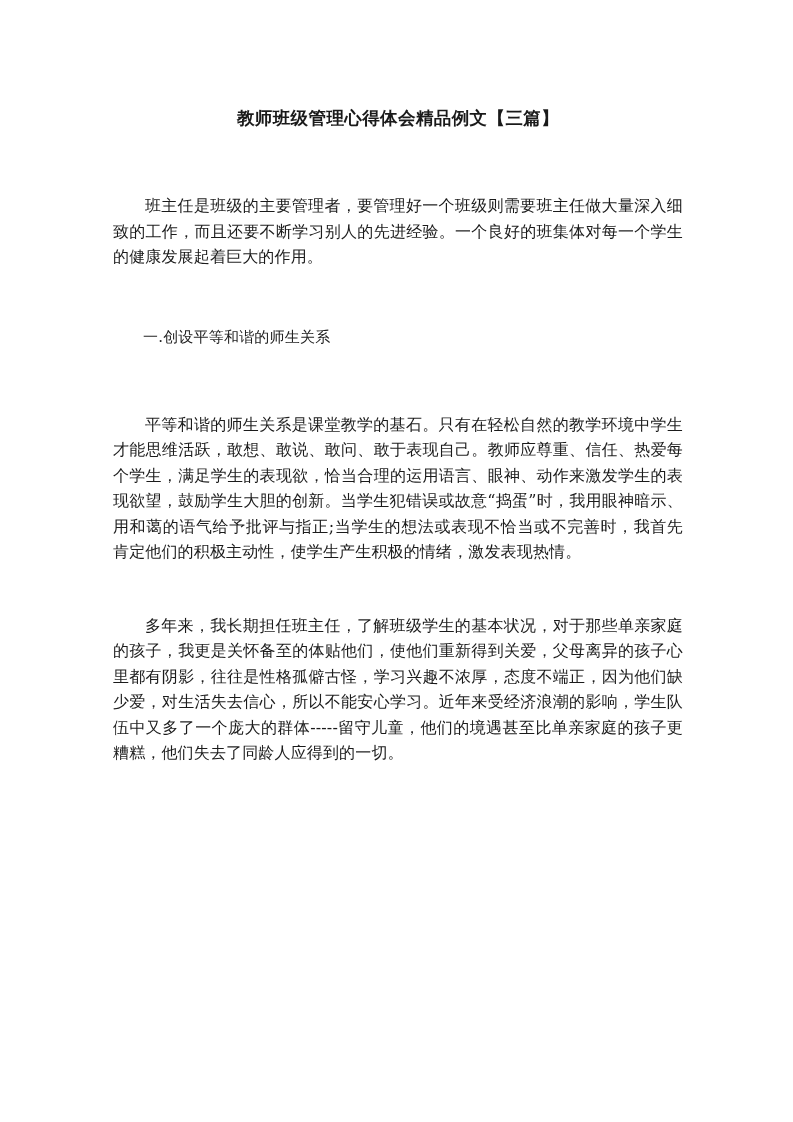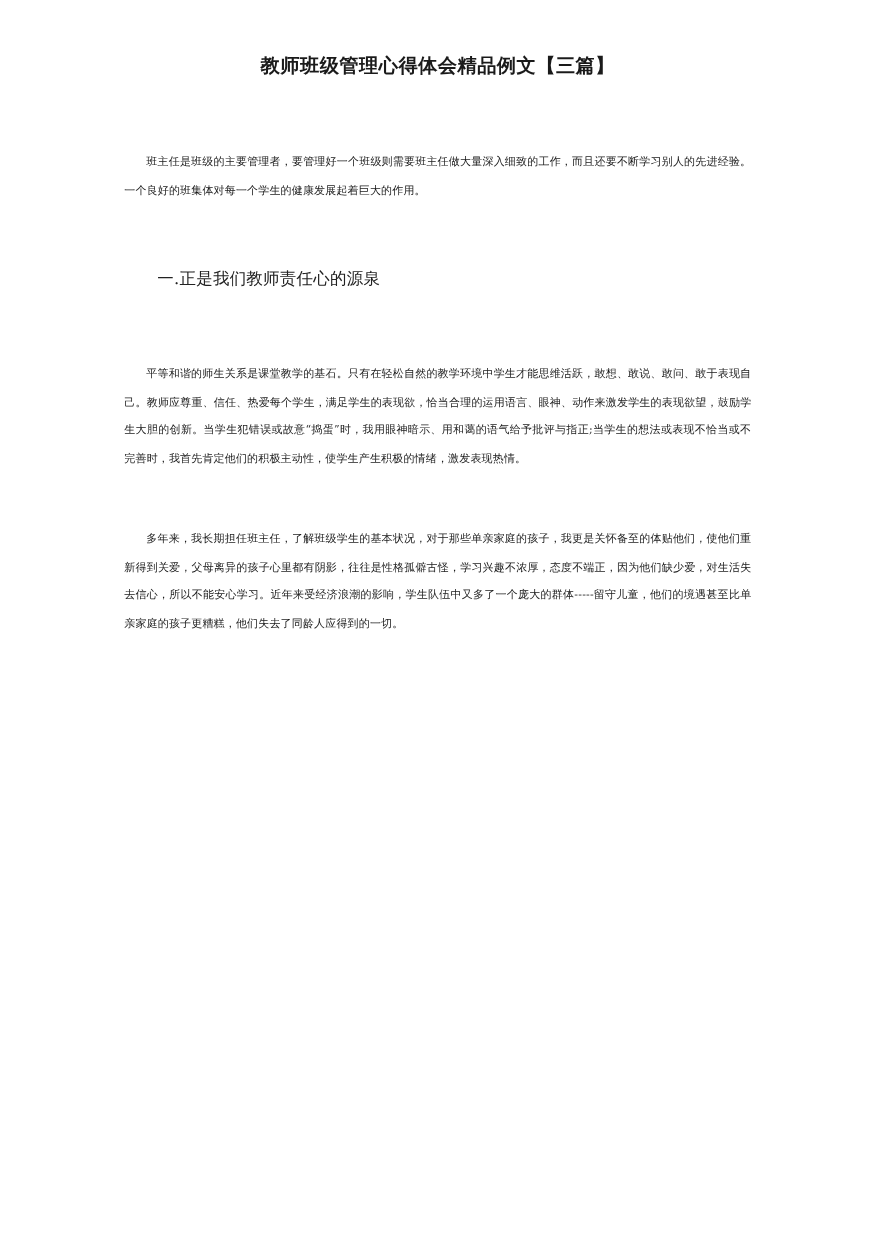--- a/index.html
+++ b/index.html
@@ -25,21 +25,21 @@
   }
 
   .doc-title {
     font-family: "DejaVu Serif", "Liberation Serif", serif;
     font-weight: bold;
     font-size: 17.5px;
     line-height: 26px;
     color: #1a1a1a;
     text-align: center;
     margin: 0;
-    padding-top: 47px;
+    padding-top: 105px;
     letter-spacing: 0.4px;
   }
 
   .section-label {
     font-family: "DejaVu Serif", "Liberation Serif", serif;
     font-weight: bold;
     font-size: 14px;
     line-height: 24px;
     color: #1a1a1a;
     margin: 0;
@@ -54,21 +54,21 @@
     line-height: 25px;
     color: #222222;
     margin: 0;
     text-indent: 2em;
     letter-spacing: 0.2px;
   }
 
   .body-para {
     font-family: "DejaVu Serif", "Liberation Serif", serif;
     font-weight: normal;
-    font-size: 10px;
+    font-size: 16px;
     line-height: 25.5px;
     color: #1b1b1b;
     margin: 0;
     text-indent: 2em;
     text-align: justify;
     text-justify: inter-ideograph;
     letter-spacing: 0.15px;
     word-break: break-all;
   }
 
@@ -84,21 +84,21 @@
 
     <h1 class="doc-title">教师班级管理心得体会精品例文【三篇】</h1>
 
 
     <div class="gap-xl"></div>
 
     <p class="body-para">班主任是班级的主要管理者，要管理好一个班级则需要班主任做大量深入细致的工作，而且还要不断学习别人的先进经验。一个良好的班集体对每一个学生的健康发展起着巨大的作用。</p>
 
     <div class="gap-lg"></div>
 
-    <p class="subheading">一.正是我们教师责任心的源泉</p>
+    <p class="subheading">一.创设平等和谐的师生关系</p>
 
     <div class="gap-xl"></div>
 
     <p class="body-para">平等和谐的师生关系是课堂教学的基石。只有在轻松自然的教学环境中学生才能思维活跃，敢想、敢说、敢问、敢于表现自己。教师应尊重、信任、热爱每个学生，满足学生的表现欲，恰当合理的运用语言、眼神、动作来激发学生的表现欲望，鼓励学生大胆的创新。当学生犯错误或故意“捣蛋”时，我用眼神暗示、用和蔼的语气给予批评与指正;当学生的想法或表现不恰当或不完善时，我首先肯定他们的积极主动性，使学生产生积极的情绪，激发表现热情。</p>
 
     <div class="gap-md"></div>
 
     <p class="body-para">多年来，我长期担任班主任，了解班级学生的基本状况，对于那些单亲家庭的孩子，我更是关怀备至的体贴他们，使他们重新得到关爱，父母离异的孩子心里都有阴影，往往是性格孤僻古怪，学习兴趣不浓厚，态度不端正，因为他们缺少爱，对生活失去信心，所以不能安心学习。近年来受经济浪潮的影响，学生队伍中又多了一个庞大的群体-----留守儿童，他们的境遇甚至比单亲家庭的孩子更糟糕，他们失去了同龄人应得到的一切。</p>
 
     <div class="gap-md"></div>

